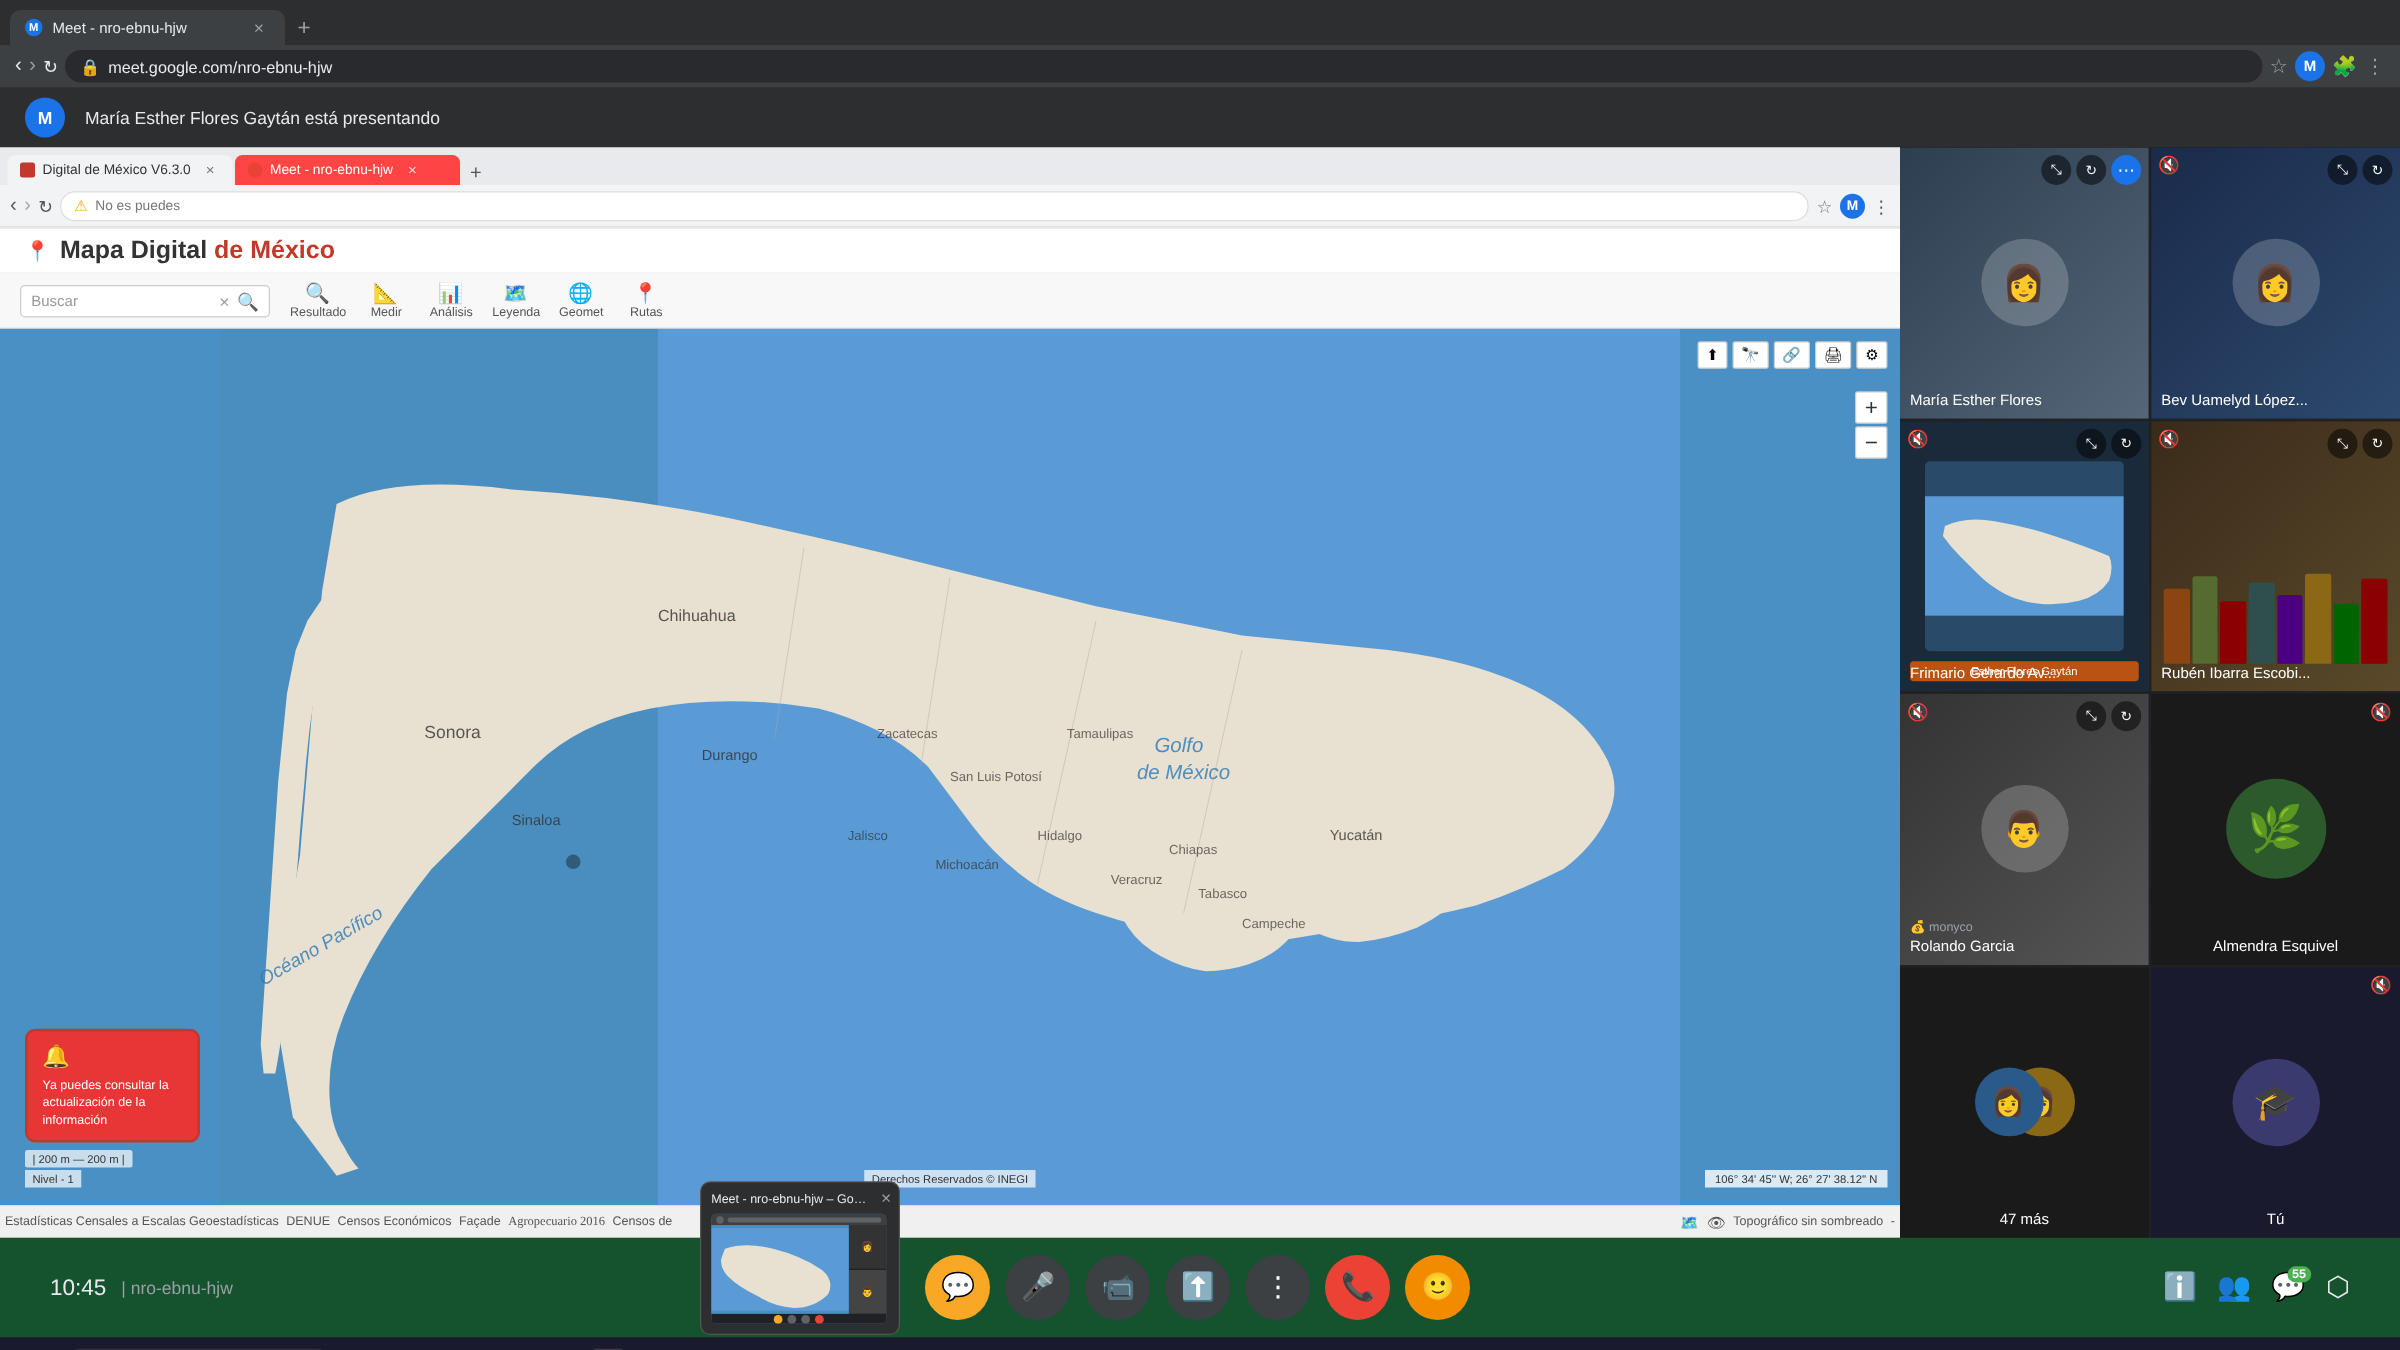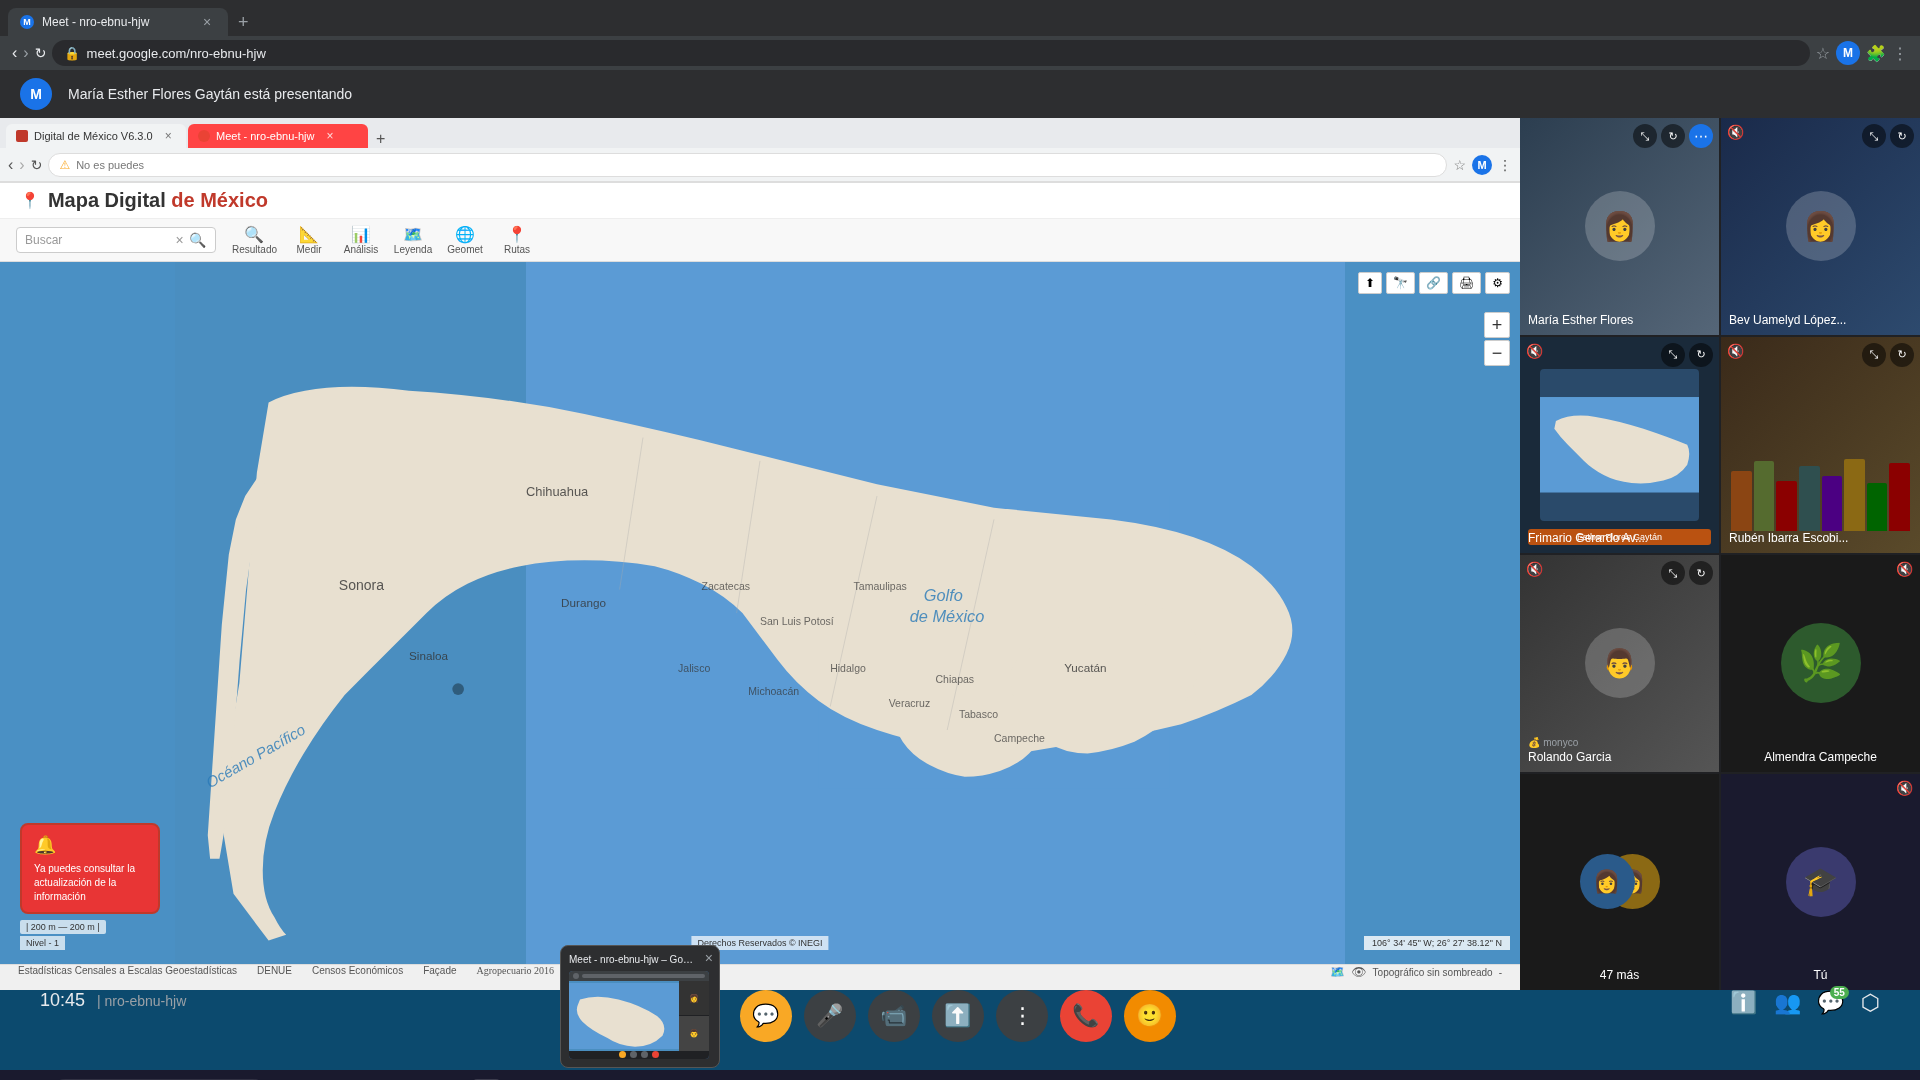--- a/index.html
+++ b/index.html
@@ -197,21 +197,21 @@
         
         <div style="position:absolute; bottom:14px; right:10px; font-size:9px; color:#333; background:rgba(255,255,255,0.8); padding:2px 8px;">
           <span>106° 34' 45'' W; 26° 27' 38.12'' N</span>
         </div>
         
         <div style="position:absolute; bottom:14px; left:50%; transform:translateX(-50%); font-size:9px; color:#333; background:rgba(255,255,255,0.7); padding:2px 6px;">
           <span>Derechos Reservados © INEGI</span>
         </div>
       </div>
 
-      <div style="background:#f0f0f0; border-top:1px solid #ddd; height:26px; display:flex; align-items:flex-start; padding:0 18px; gap:20px; font-size:10px; color:#555; overflow:hidden;">
+      <div style="background:#f0f0f0; border-top:1px solid #ddd; height:26px; display:flex; align-items:center; padding:0 4px; gap:6px; font-size:10px; color:#555; overflow:hidden;">
         <span style="cursor:pointer; white-space:nowrap;">Estadísticas Censales a Escalas Geoestadísticas</span>
         <span style="cursor:pointer;">DENUE</span>
         <span style="cursor:pointer;">Censos Económicos</span>
         <span style="cursor:pointer;">Façade</span>
         <span style="cursor:pointer; white-space:nowrap;font-family:Liberation Serif, serif;">Agropecuario 2016</span>
         <span style="cursor:pointer;">Censos de</span>
         <span style="margin-left:auto; display:flex; align-items:center; gap:6px;">
           <span style="font-size:12px;">🗺️</span>
           <span style="font-size:12px;">👁</span>
           <span style="cursor:pointer; white-space:nowrap;">Topográfico sin sombreado</span>
@@ -310,21 +310,21 @@
       <div style="position:absolute; bottom:8px; left:8px; color:white; font-size:12px; font-weight:500;">
         <span>Rolando Garcia</span>
       </div>
       <div style="position:absolute; bottom:24px; left:8px; color:#9aa0a6; font-size:10px;">💰 monyco</div>
     </div>
 
     <div style="background:#1a1a1a; position:relative; overflow:hidden; display:flex; align-items:center; justify-content:center;">
       <div style="width:80px; height:80px; border-radius:50%; background:#2d5a2d; display:flex; align-items:center; justify-content:center; font-size:36px;">🌿</div>
       <div style="position:absolute; top:6px; right:6px; color:white; font-size:14px;">🔇</div>
       <div style="position:absolute; bottom:8px; left:0; right:0; color:white; font-size:12px; font-weight:500; text-align:center; padding: 0 4px;">
-        <span>Almendra Campeche</span>
+        <span>Almendra Esquivel</span>
       </div>
     </div>
 
     <div style="background:#1a1a1a; position:relative; overflow:hidden; display:flex; align-items:center; justify-content:center;">
 
       <div style="display:flex; align-items:center; justify-content:center; gap:-10px; position:relative;">
         <div style="width:55px; height:55px; border-radius:50%; background:#8b6914; display:flex; align-items:center; justify-content:center; font-size:22px; position:absolute; left:-15px;">👩</div>
         <div style="width:55px; height:55px; border-radius:50%; background:#2a5a8a; display:flex; align-items:center; justify-content:center; font-size:22px; position:absolute; right:-15px; z-index:1;">👩</div>
       </div>
       <div style="position:absolute; bottom:8px; left:0; right:0; color:white; font-size:12px; font-weight:500; text-align:center;">
@@ -336,21 +336,21 @@
       <div style="width:70px; height:70px; border-radius:50%; background:#3a3a6e; display:flex; align-items:center; justify-content:center; font-size:28px; color:white;">🎓</div>
       <div style="position:absolute; top:6px; right:6px; color:white; font-size:14px;">🔇</div>
       <div style="position:absolute; bottom:8px; left:0; right:0; color:white; font-size:12px; font-weight:500; text-align:center;">
         <span>Tú</span>
       </div>
     </div>
 
   </div>
 </div>
 
-<div style="background:#0c4a6e; height:80px; display:flex; align-items:flex-start; justify-content:space-between; padding:0 40px;">
+<div style="background:#14532d; height:80px; display:flex; align-items:center; justify-content:space-between; padding:0 40px;">
   <div style="display:flex; align-items:center; gap:12px; color:#e8eaed;">
     <span style="font-size:18px; color:#e8eaed;">10:45</span>
     <span style="font-size:14px; color:#9aa0a6;">| nro-ebnu-hjw</span>
   </div>
   <div style="display:flex; align-items:center; gap:12px;">
     <button style="width:52px; height:52px; border-radius:50%; background:#f9a825; border:none; color:white; font-size:22px; cursor:pointer;">💬</button>
     <button style="width:52px; height:52px; border-radius:50%; background:#3c4043; border:none; color:white; font-size:22px; cursor:pointer;">🎤</button>
     <button style="width:52px; height:52px; border-radius:50%; background:#3c4043; border:none; color:white; font-size:22px; cursor:pointer;">📹</button>
     <button style="width:52px; height:52px; border-radius:50%; background:#3c4043; border:none; color:white; font-size:22px; cursor:pointer;">⬆️</button>
     <button style="width:52px; height:52px; border-radius:50%; background:#3c4043; border:none; color:white; font-size:22px; cursor:pointer;">⋮</button>

